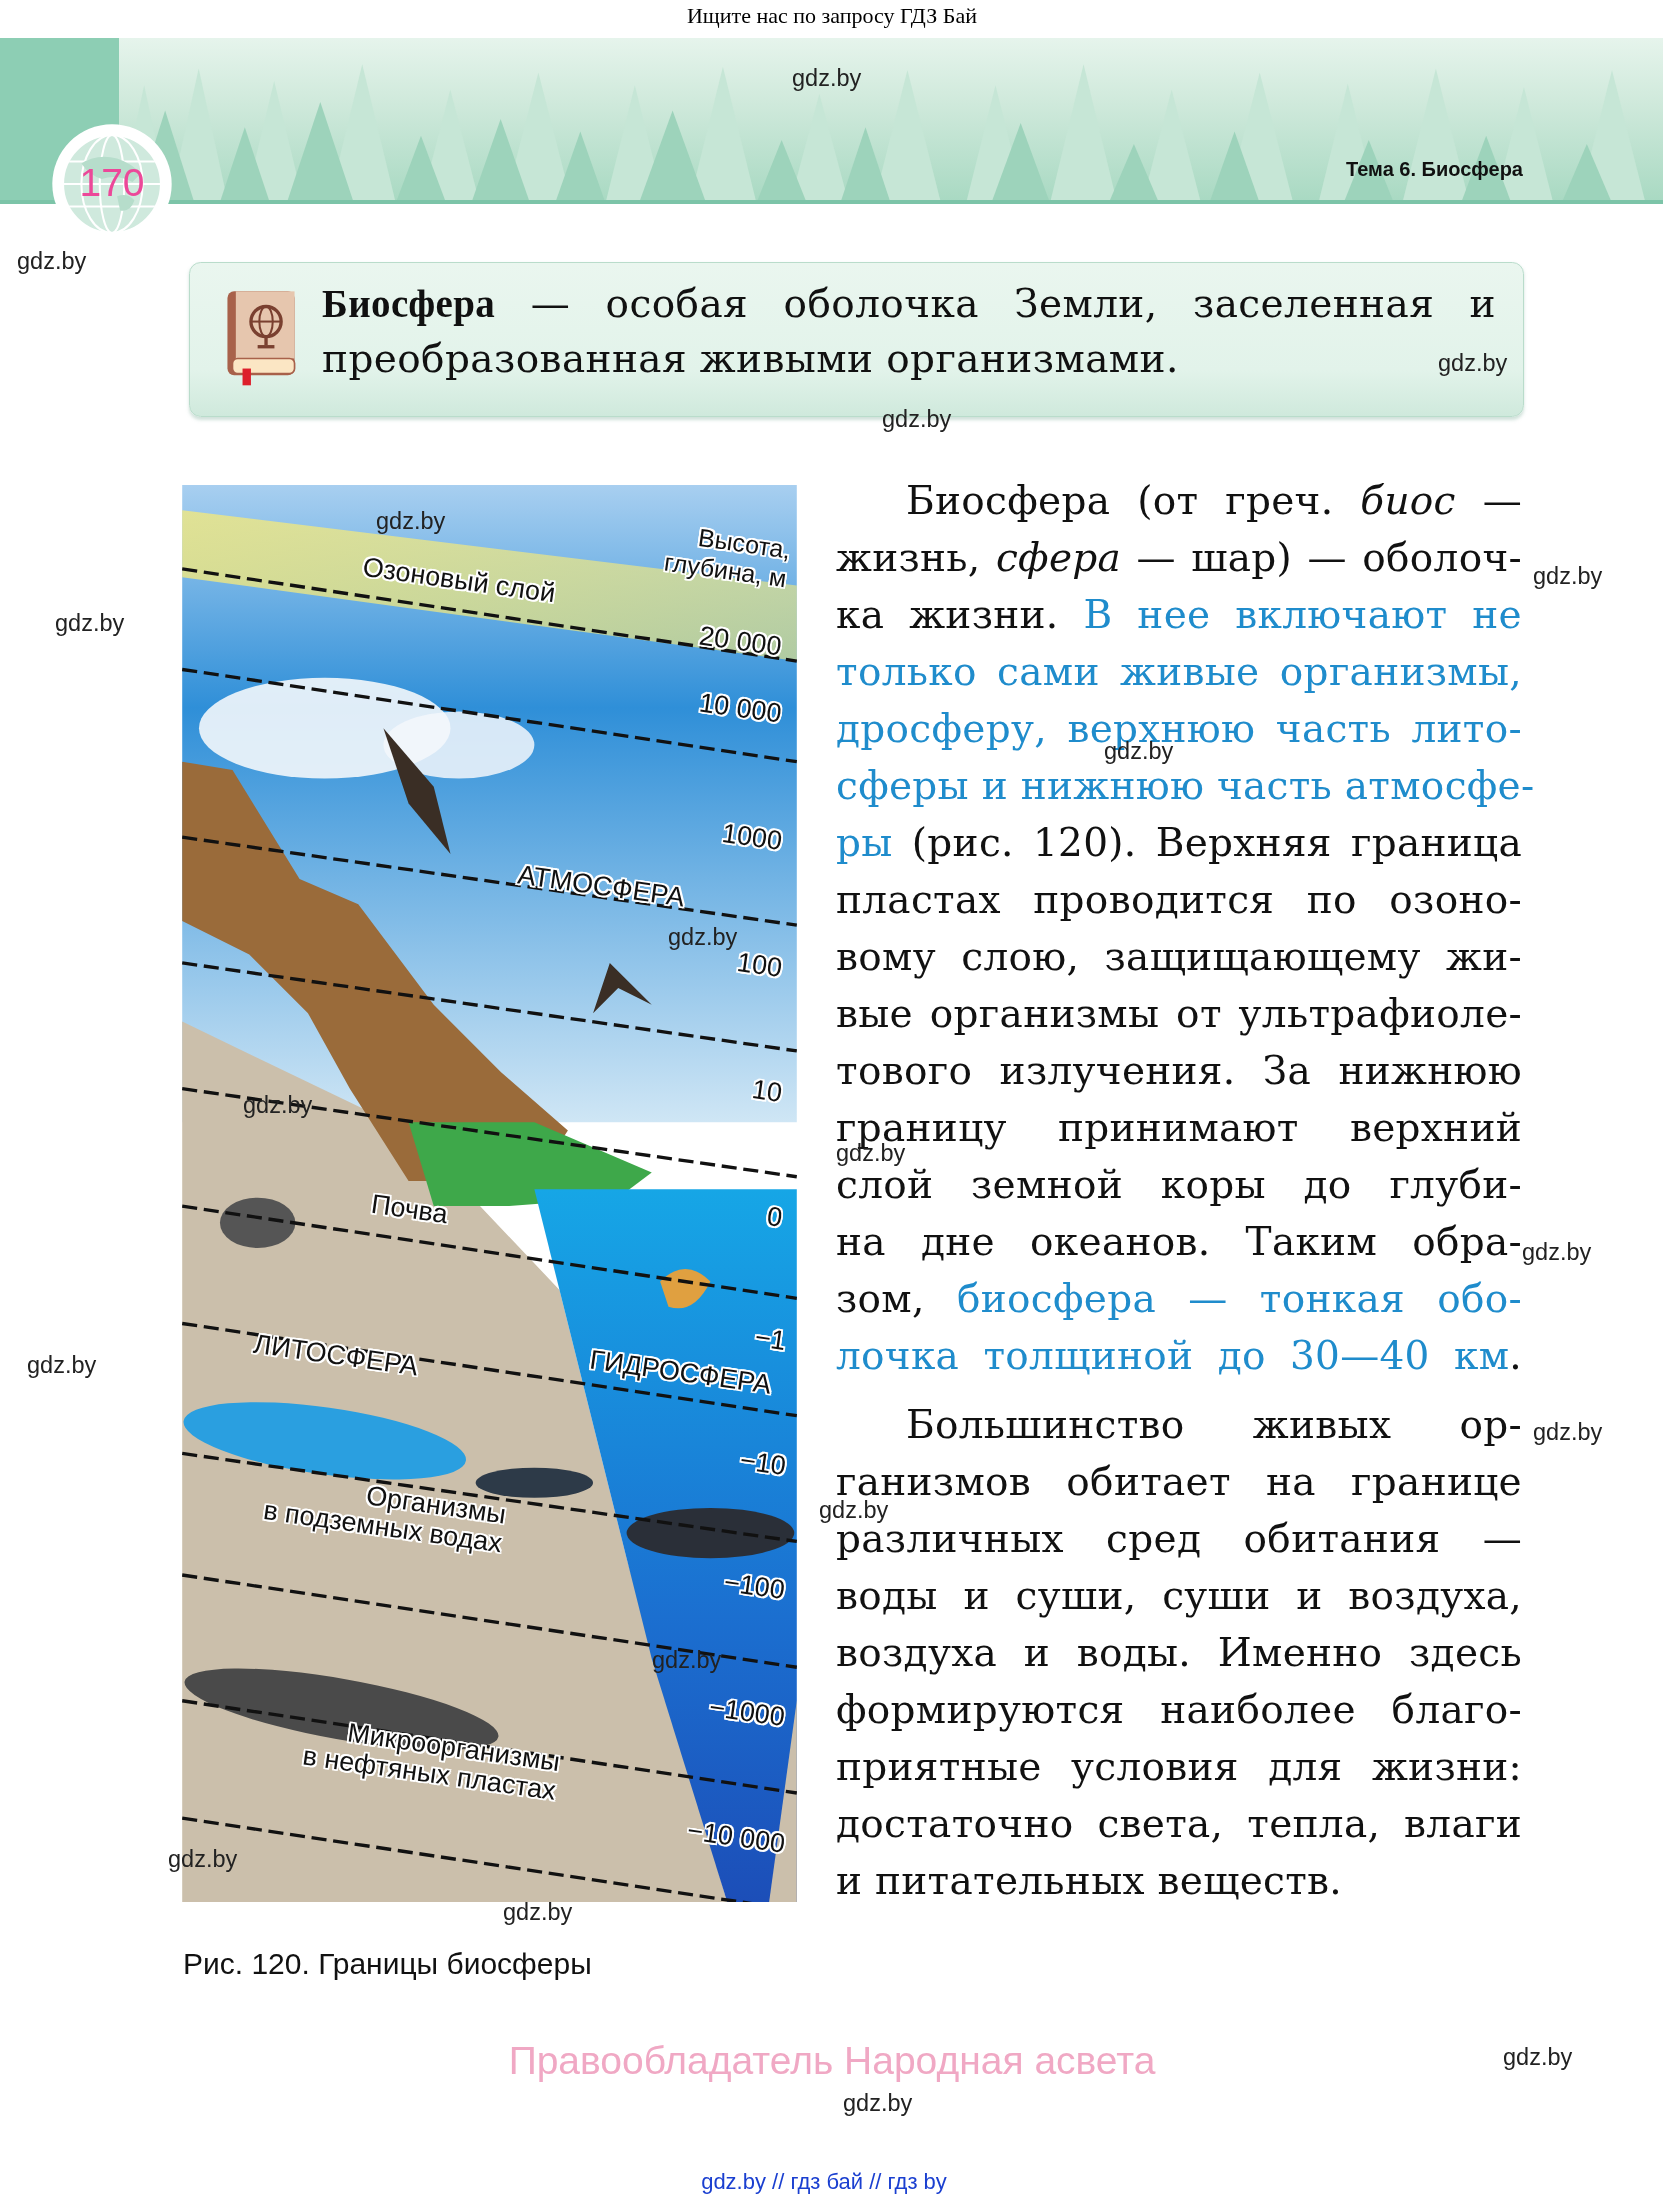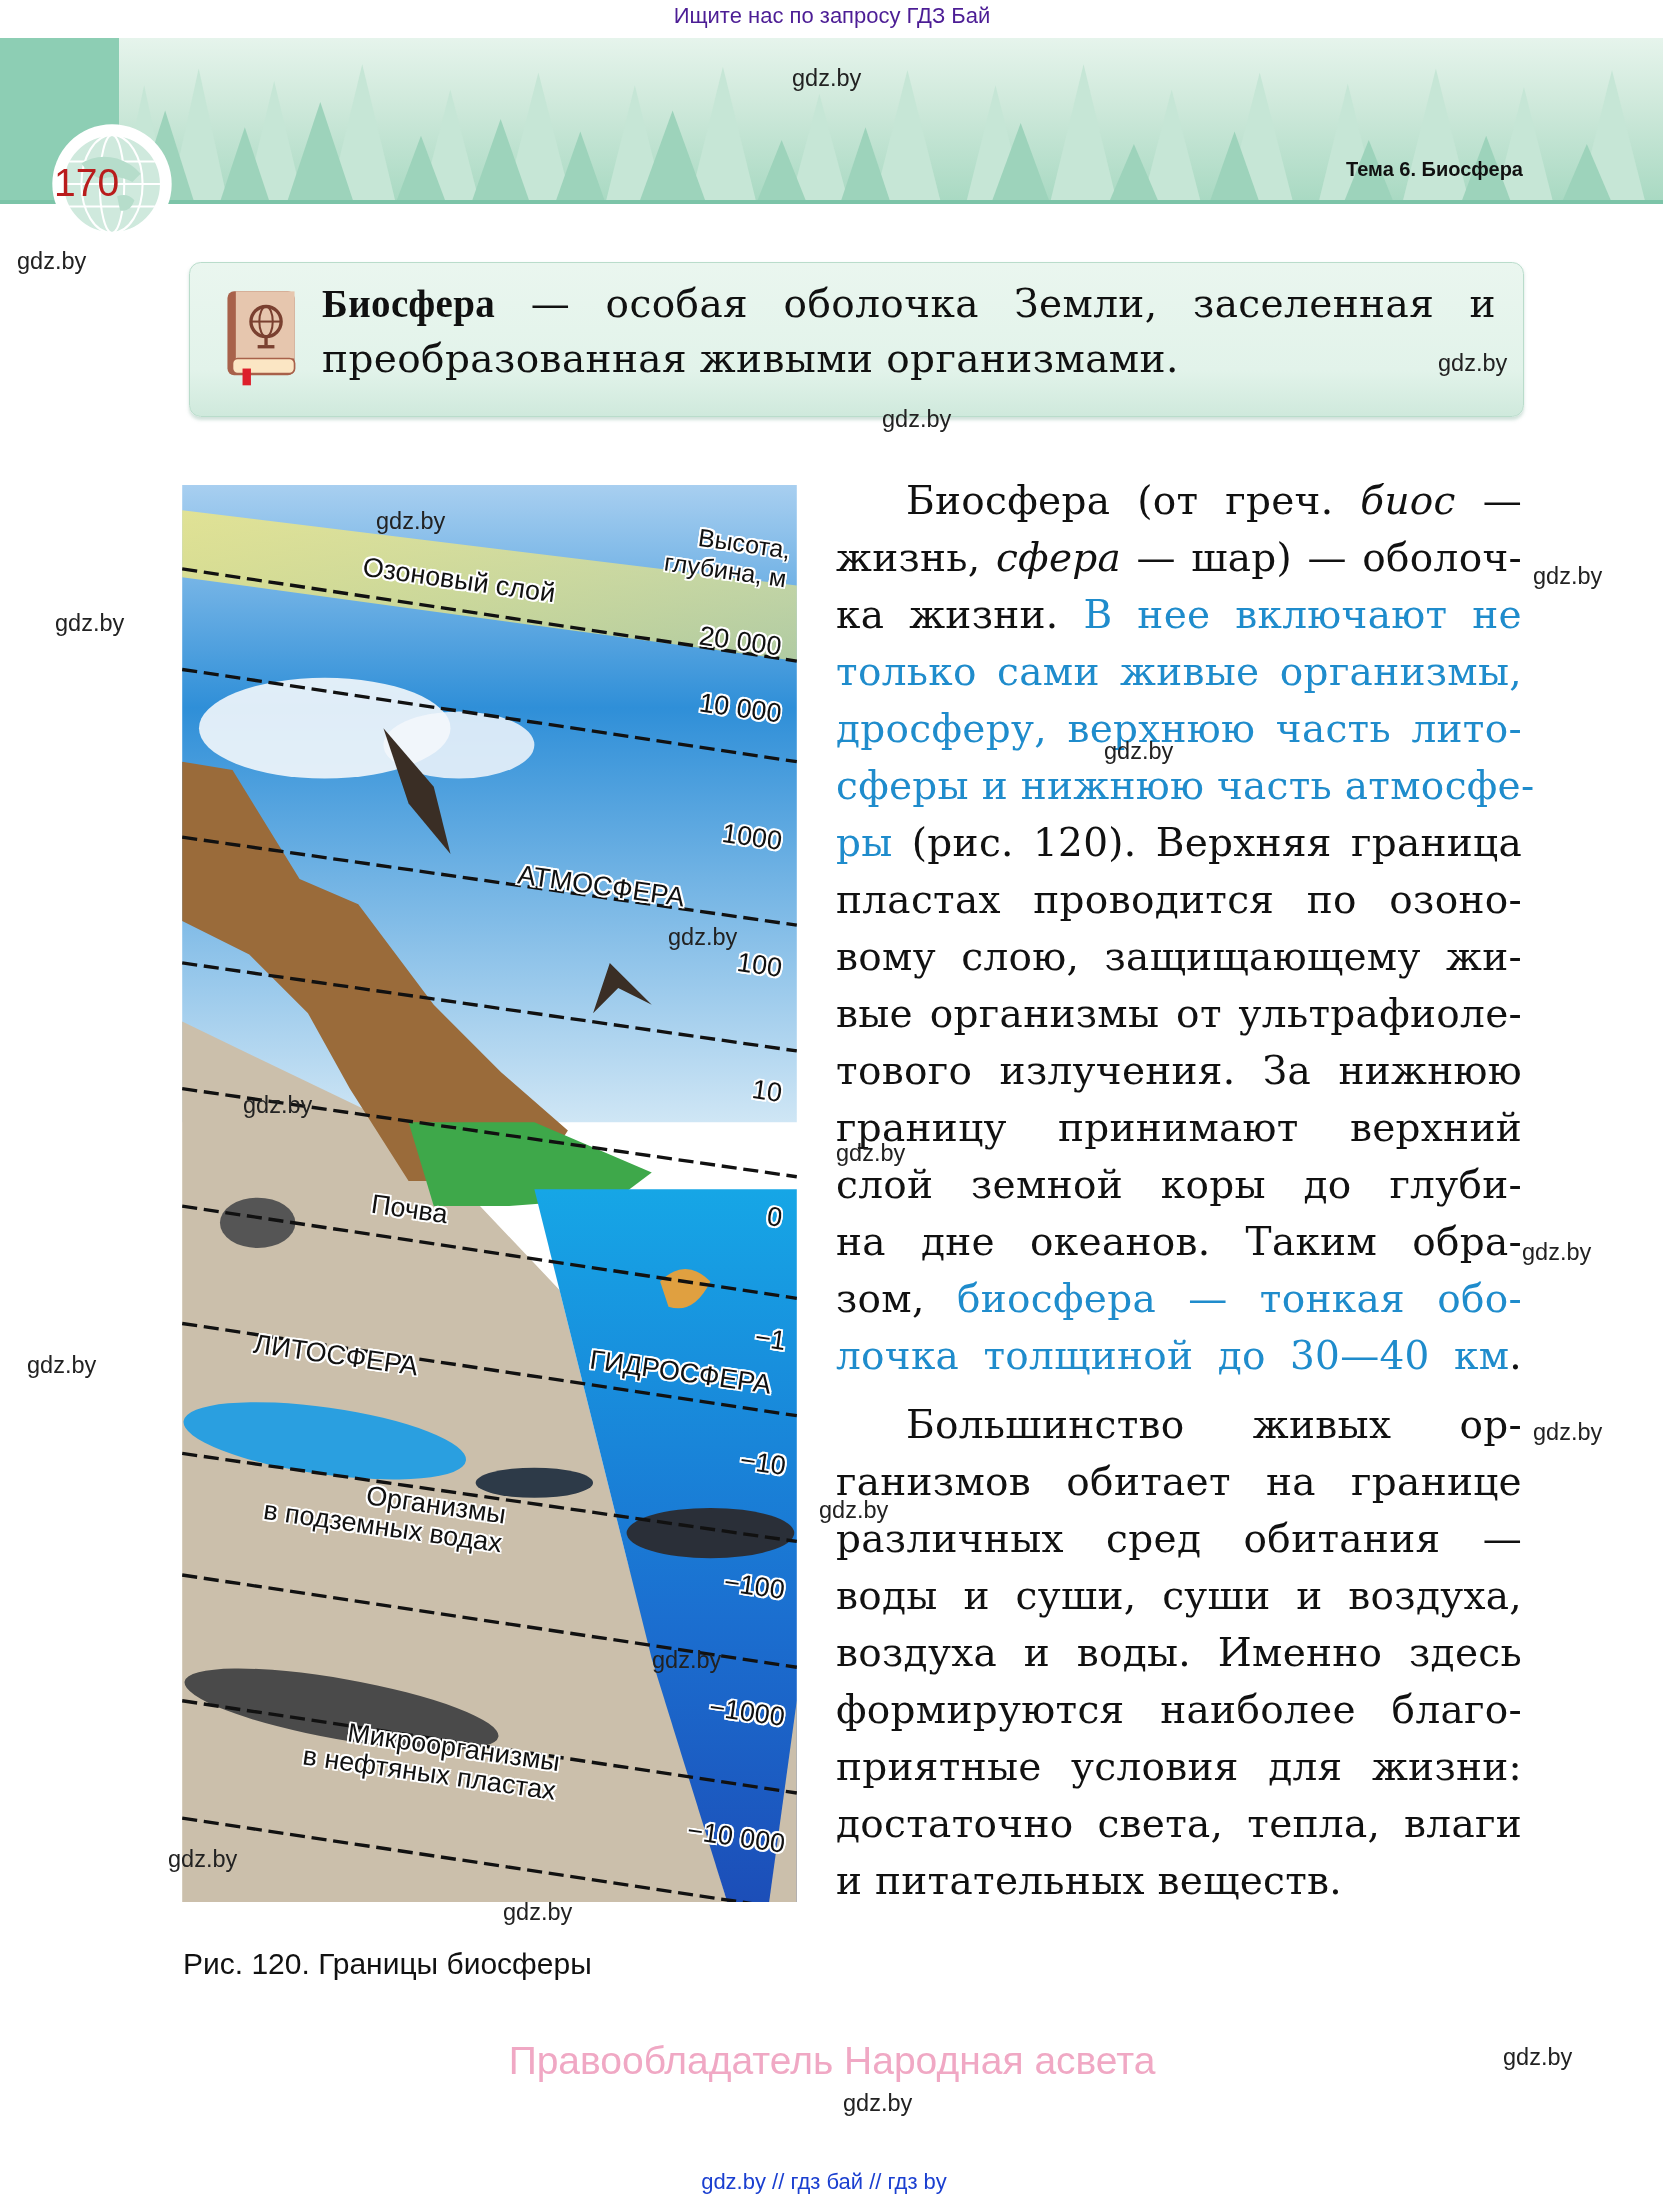--- a/index.html
+++ b/index.html
@@ -1,33 +1,33 @@
 <!DOCTYPE html>
 <html style="font-size:13.4px"><head>
 <meta charset="utf-8">
 <style>
   html, body { margin:0; padding:0; }
   body { width:1664px; height:2205px; position:relative; background:#ffffff; overflow:hidden;
          font-family:"DejaVu Serif", serif; color:#111; }
   .abs { position:absolute; }
   .wm { position:absolute; font-family:"Liberation Sans", sans-serif; font-size:23.5px; color:#222; }
-  .topbanner { top:3.4px; left:0; width:1664px; text-align:center; font-family:Liberation Sans, sans-serif;
-               font-size:22px; color:#4c1d95; }
+  .topbanner { top:3.4px; left:0; width:1664px; text-align:center; font-family:Liberation Serif, serif;
+               font-size:22px; color:#000000; }
   
   .hdr { top:38px; left:0; width:1664px; height:165px;
          background:linear-gradient(180deg,#e6f4ec 0%,#cfe9db 40%,#a8d9c2 100%); overflow:hidden; }
   .hdr-side { top:38px; left:0; width:119px; height:165px; background:#8dceb4; }
   .hdr-line { top:200px; left:0; width:1664px; height:4.2px; background:#7cc4a8; }
   .trees { left:119px; bottom:0; width:1545px; height:143px; }
   .tema { top:158px; right:141px; font-family:"Liberation Sans", sans-serif; font-weight:bold; font-size:20px; color:#111; }
   .pagenum { top:126px; left:54px; width:116px; height:116px; border-radius:50%; background:#ffffff;
              box-shadow:0 0 0 1.7px #ffffff; }
   .pagenum .globe { position:absolute; left:6.7px; top:6.7px; width:102px; height:102px; }
-  .pagenum .num { position:absolute; left:0; top:35px; width:116px; text-align:left;
-                  font-family:"Liberation Sans", sans-serif; font-size:39px; color:#b91c1c; }
+  .pagenum .num { position:absolute; left:0; top:35px; width:116px; text-align:center;
+                  font-family:"Liberation Sans", sans-serif; font-size:39px; color:#ec4899; }
   
   .defbox { top:262px; left:189px; width:1333px; height:153px; border-radius:11.7px;
             background:linear-gradient(180deg,#eaf6ef 0%,#e2f3ea 70%,#cfe9dc 100%);
             border:1.7px solid #b9dccb; box-shadow:0 2.5px 3.4px rgba(120,170,150,0.35); }
   .book { position:absolute; left:34px; top:25px; width:74px; height:99px; }
   .deftext { position:absolute; left:132px; top:13.4px; width:1174px; font-size:39px; line-height:55px;
              text-align:justify; text-align-last:left; letter-spacing:0.4px; }
   .deftext b { font-weight:bold;font-family:Liberation Serif, serif; }
   
   .fig { top:485px; left:182px; width:615px; height:1417px; overflow:hidden; }

